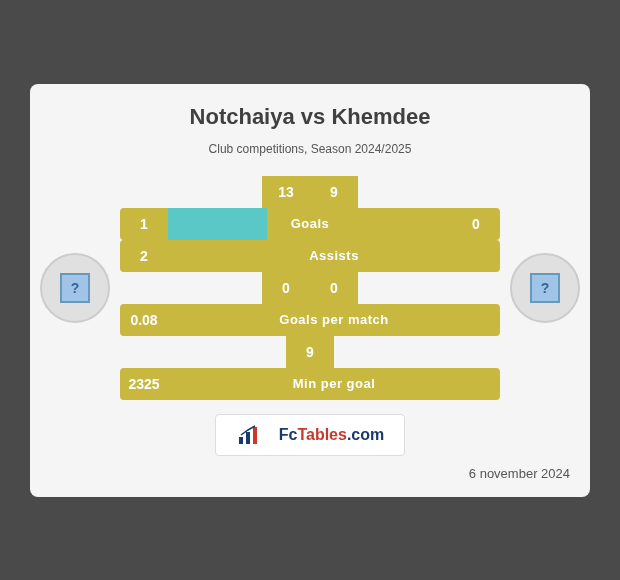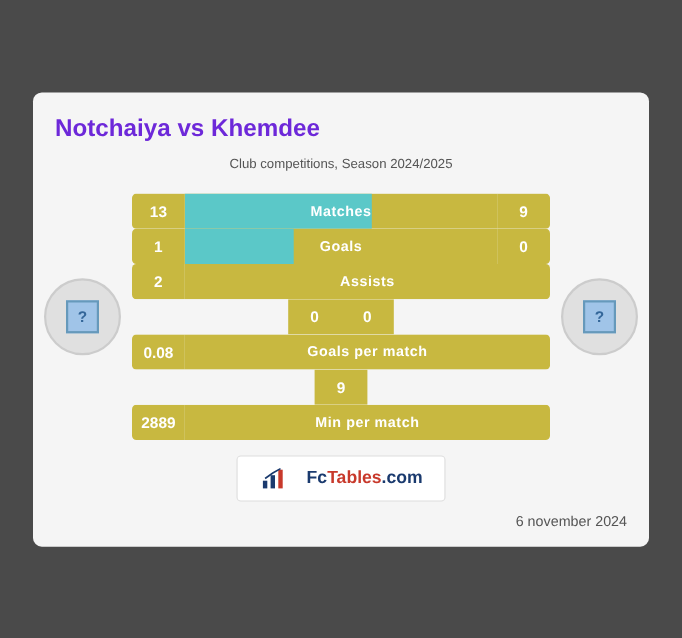--- a/index.html
+++ b/index.html
@@ -13,24 +13,24 @@
       justify-content: center;
     }
     .card {
       background: #f5f5f5;
       width: 560px;
       border-radius: 8px;
       padding: 20px 20px 16px 20px;
       position: relative;
     }
     .title {
-      text-align: left;
+      text-align: center;
       font-size: 22px;
       font-weight: bold;
-      color: #6d28d9;
+      color: #404040;
       margin-bottom: 4px;
     }
     .subtitle {
       text-align: center;
       font-size: 12px;
       color: #555;
       margin-bottom: 20px;
       margin-top: 12px;
     }
     .stats-section {
@@ -179,24 +179,20 @@
       <div class="avatar-placeholder">?</div>
     </div>
 
     <div class="avatar-right">
       <div class="avatar-placeholder">?</div>
     </div>
 
     <div id="stat-rows-container">
         <div class="stat-row">
           <div class="stat-left-val">13</div>
-          <div class="stat-label-bar has-right">
-            <div class="fill matches-fill"></div>
-            <span>Matches</span>
-          </div>
           <div class="stat-right-val">9</div>
         </div>
         <div class="stat-row">
           <div class="stat-left-val">1</div>
           <div class="stat-label-bar has-right">
             <div class="fill goals-fill"></div>
             <span>Goals</span>
           </div>
           <div class="stat-right-val">0</div>
         </div>
@@ -213,23 +209,23 @@
         <div class="stat-row">
           <div class="stat-left-val">0.08</div>
           <div class="stat-label-bar">
             <span>Goals per match</span>
           </div>
         </div>
         <div class="stat-row">
           <div class="stat-left-val">9</div>
         </div>
         <div class="stat-row">
-          <div class="stat-left-val">2889</div>
+          <div class="stat-left-val">2325</div>
           <div class="stat-label-bar">
-            <span>Min per match</span>
+            <span>Min per goal</span>
           </div>
         </div>
       </div>
   </div>
 
   <div class="logo-section">
     <div class="logo-box">
       <svg class="logo-icon" viewBox="0 0 24 24" fill="none" xmlns="http://www.w3.org/2000/svg">
         <rect x="3" y="14" width="4" height="7" fill="#1a3a6e"></rect>
         <rect x="10" y="9" width="4" height="12" fill="#1a3a6e"></rect>

